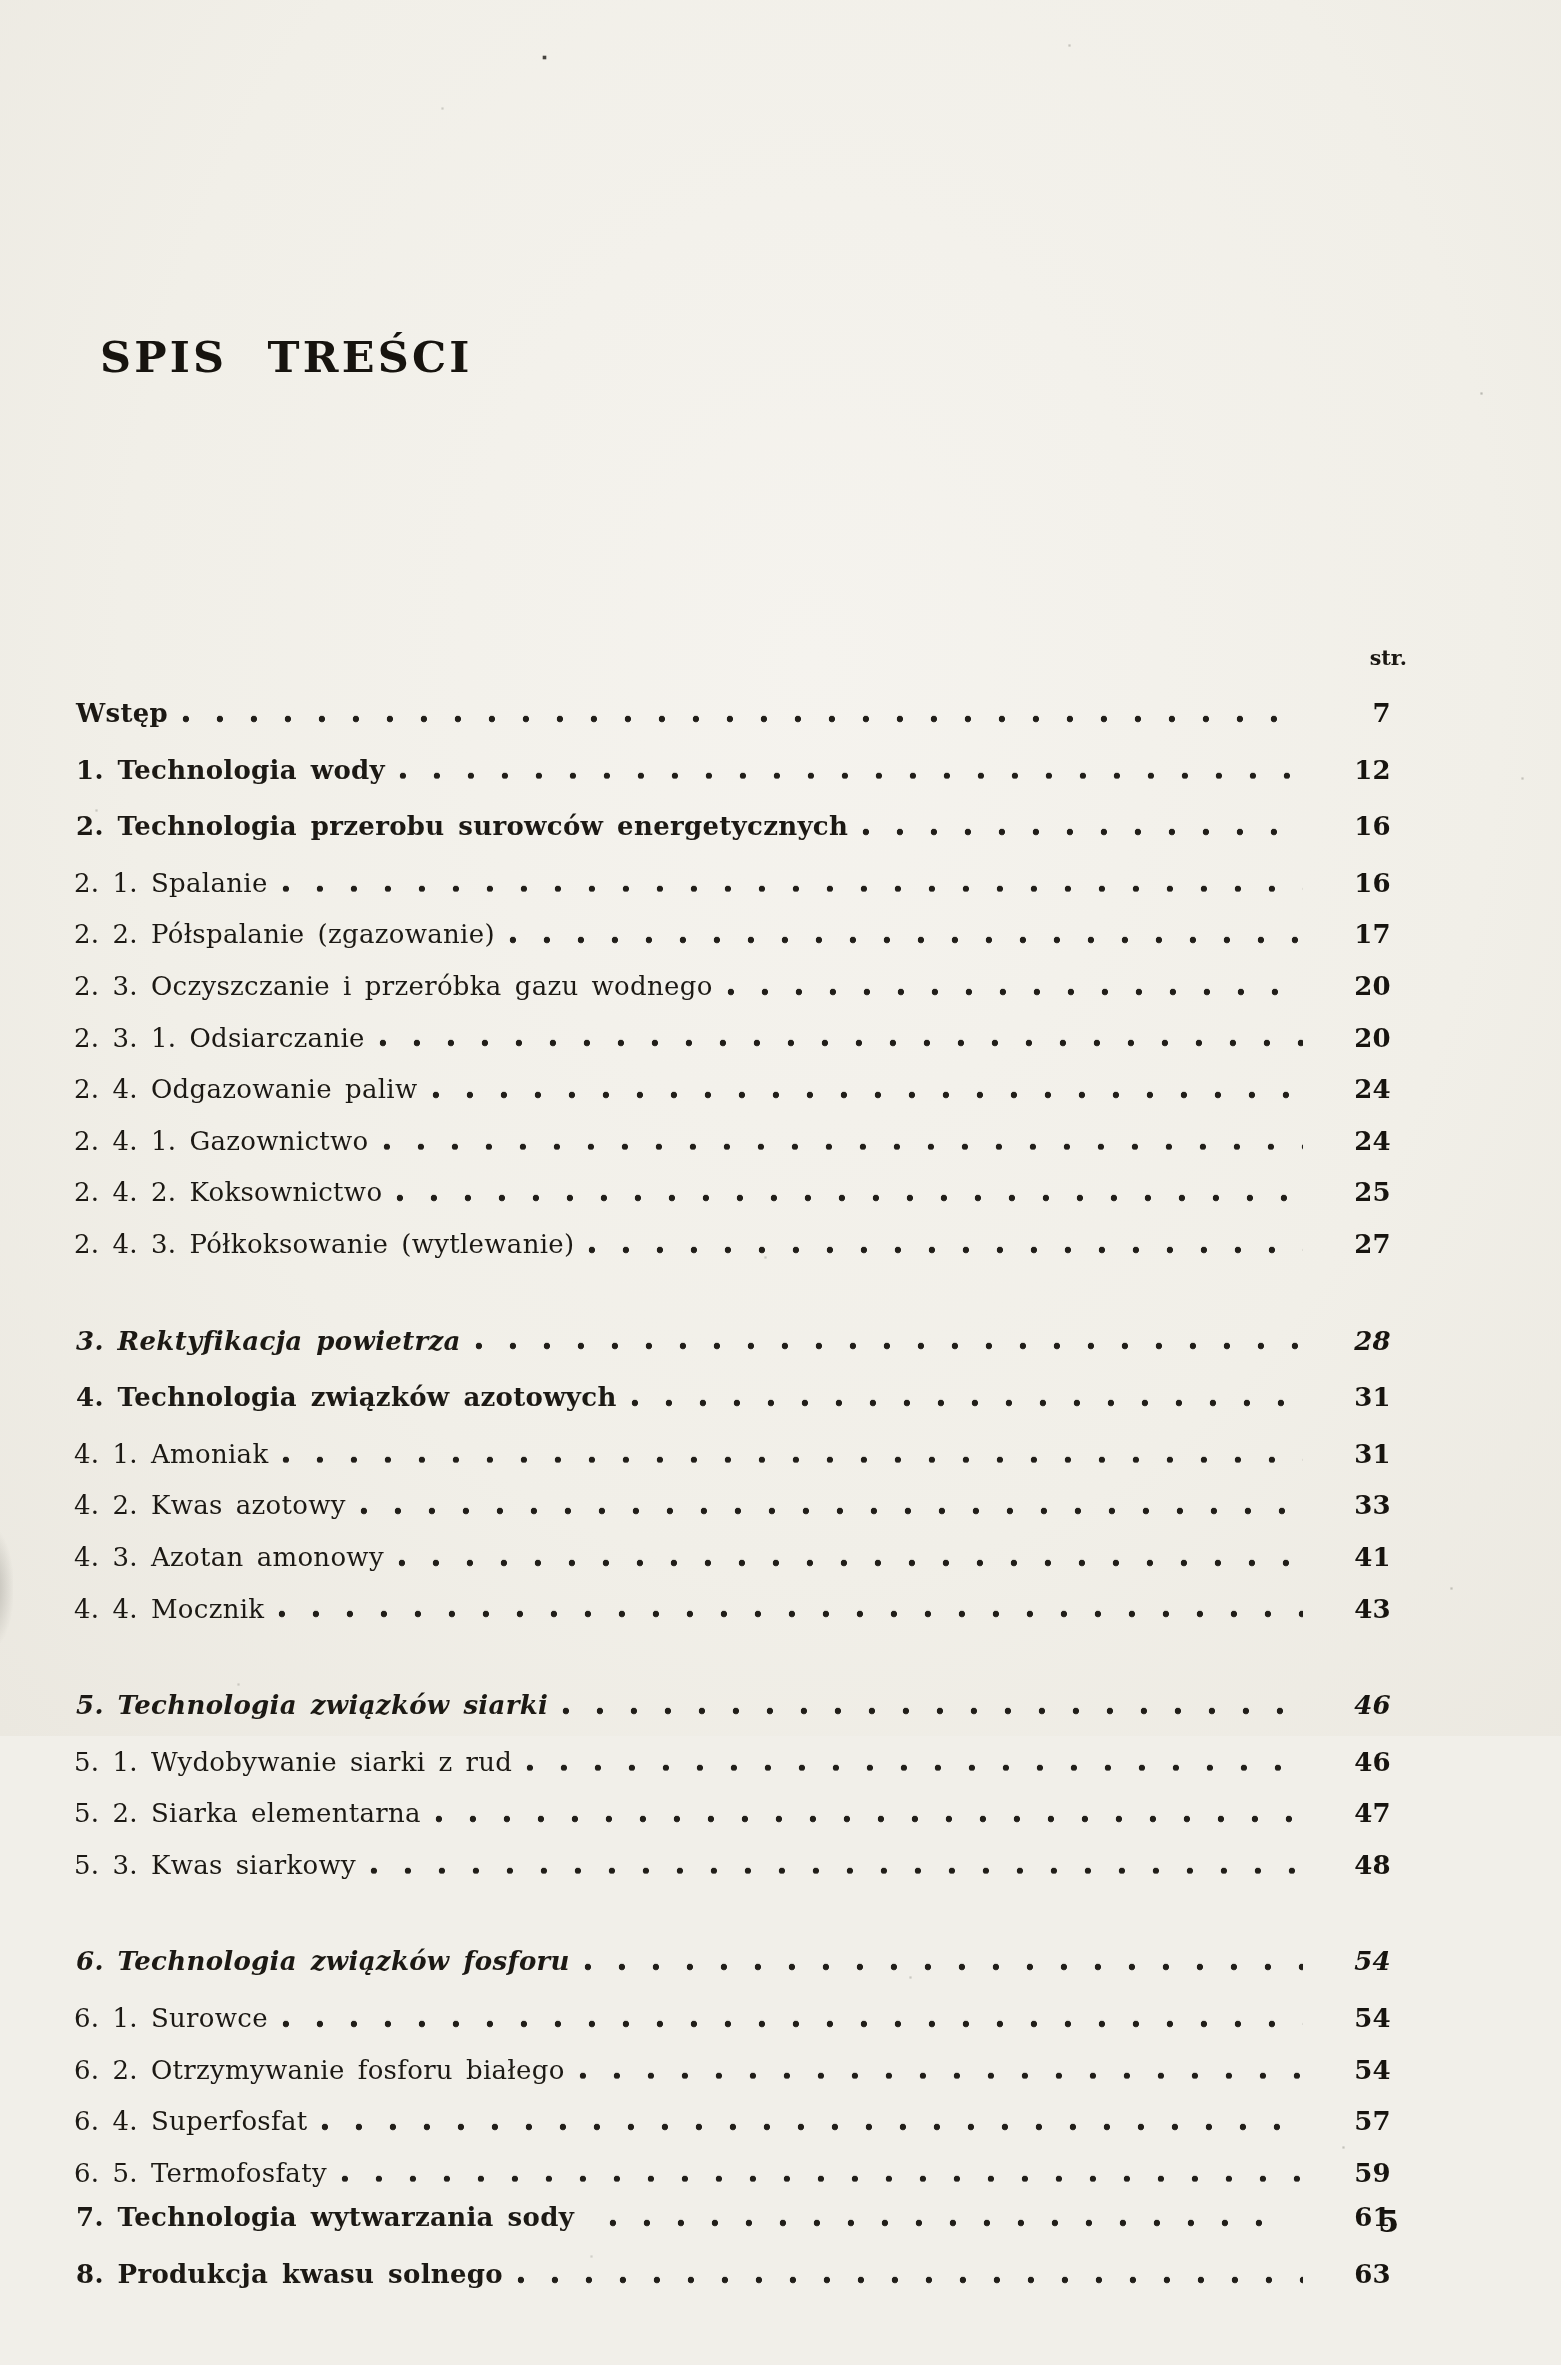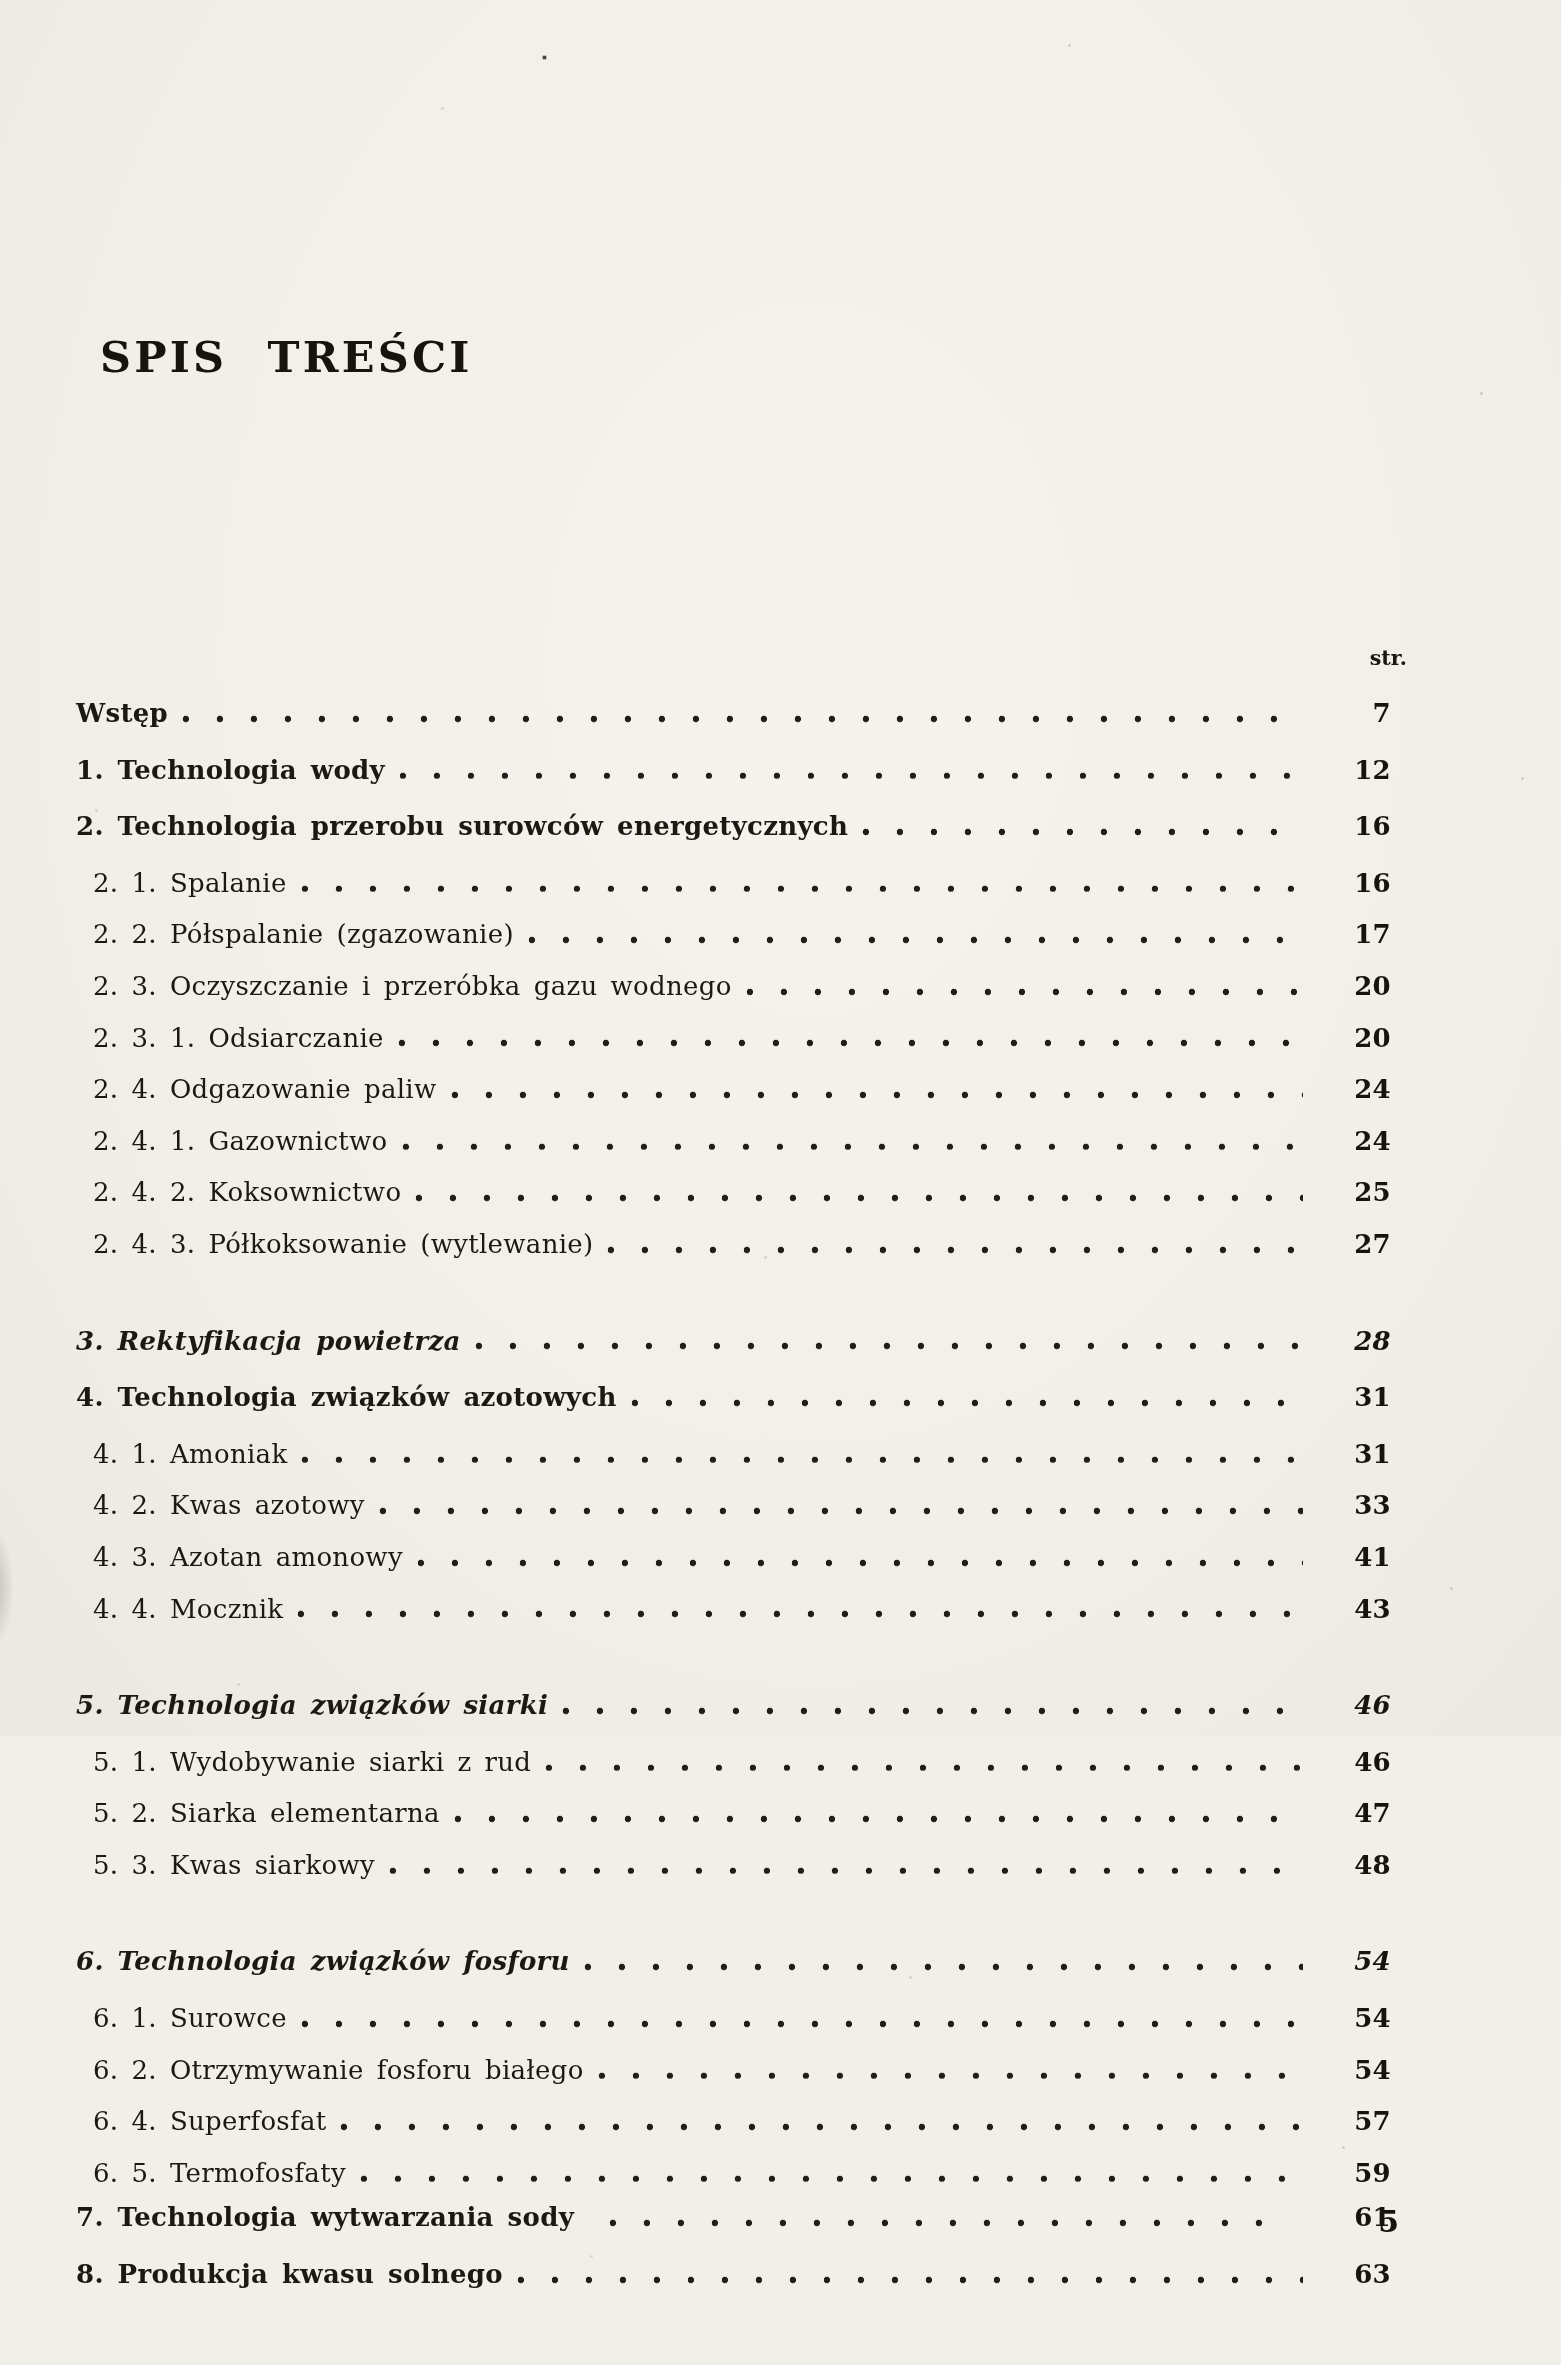--- a/index.html
+++ b/index.html
@@ -76,21 +76,21 @@
     display: flex;
     align-items: baseline;
     font-size: 26px;
     line-height: 1.1;
     padding-right: 170px;
     word-spacing: 4.5px;
     letter-spacing: 0.3px;
     white-space: nowrap;
   }
   .toc-row.lvl0 { padding-left: 76px; font-weight: 700; }
-  .toc-row.lvl1 { padding-left: 93px; font-weight: 400; }
+  .toc-row.lvl1 { padding-left: 74px; font-weight: 400; }
   .sp-first { margin-top: 0; align-items: center; }
   .sp-sm  { margin-top: 23px; }
   .sp-md  { margin-top: 28px; }
   .sp-md2 { margin-top: 16px; gap: 21px; }
   .sp-lg  { margin-top: 68px; font-style: italic; }
   .entry-label { color: #1c1914; }
   .dot-leader {
     flex: 1 1 auto;
     height: 7.7px;
     margin: 0 11.6px 0 14px;

